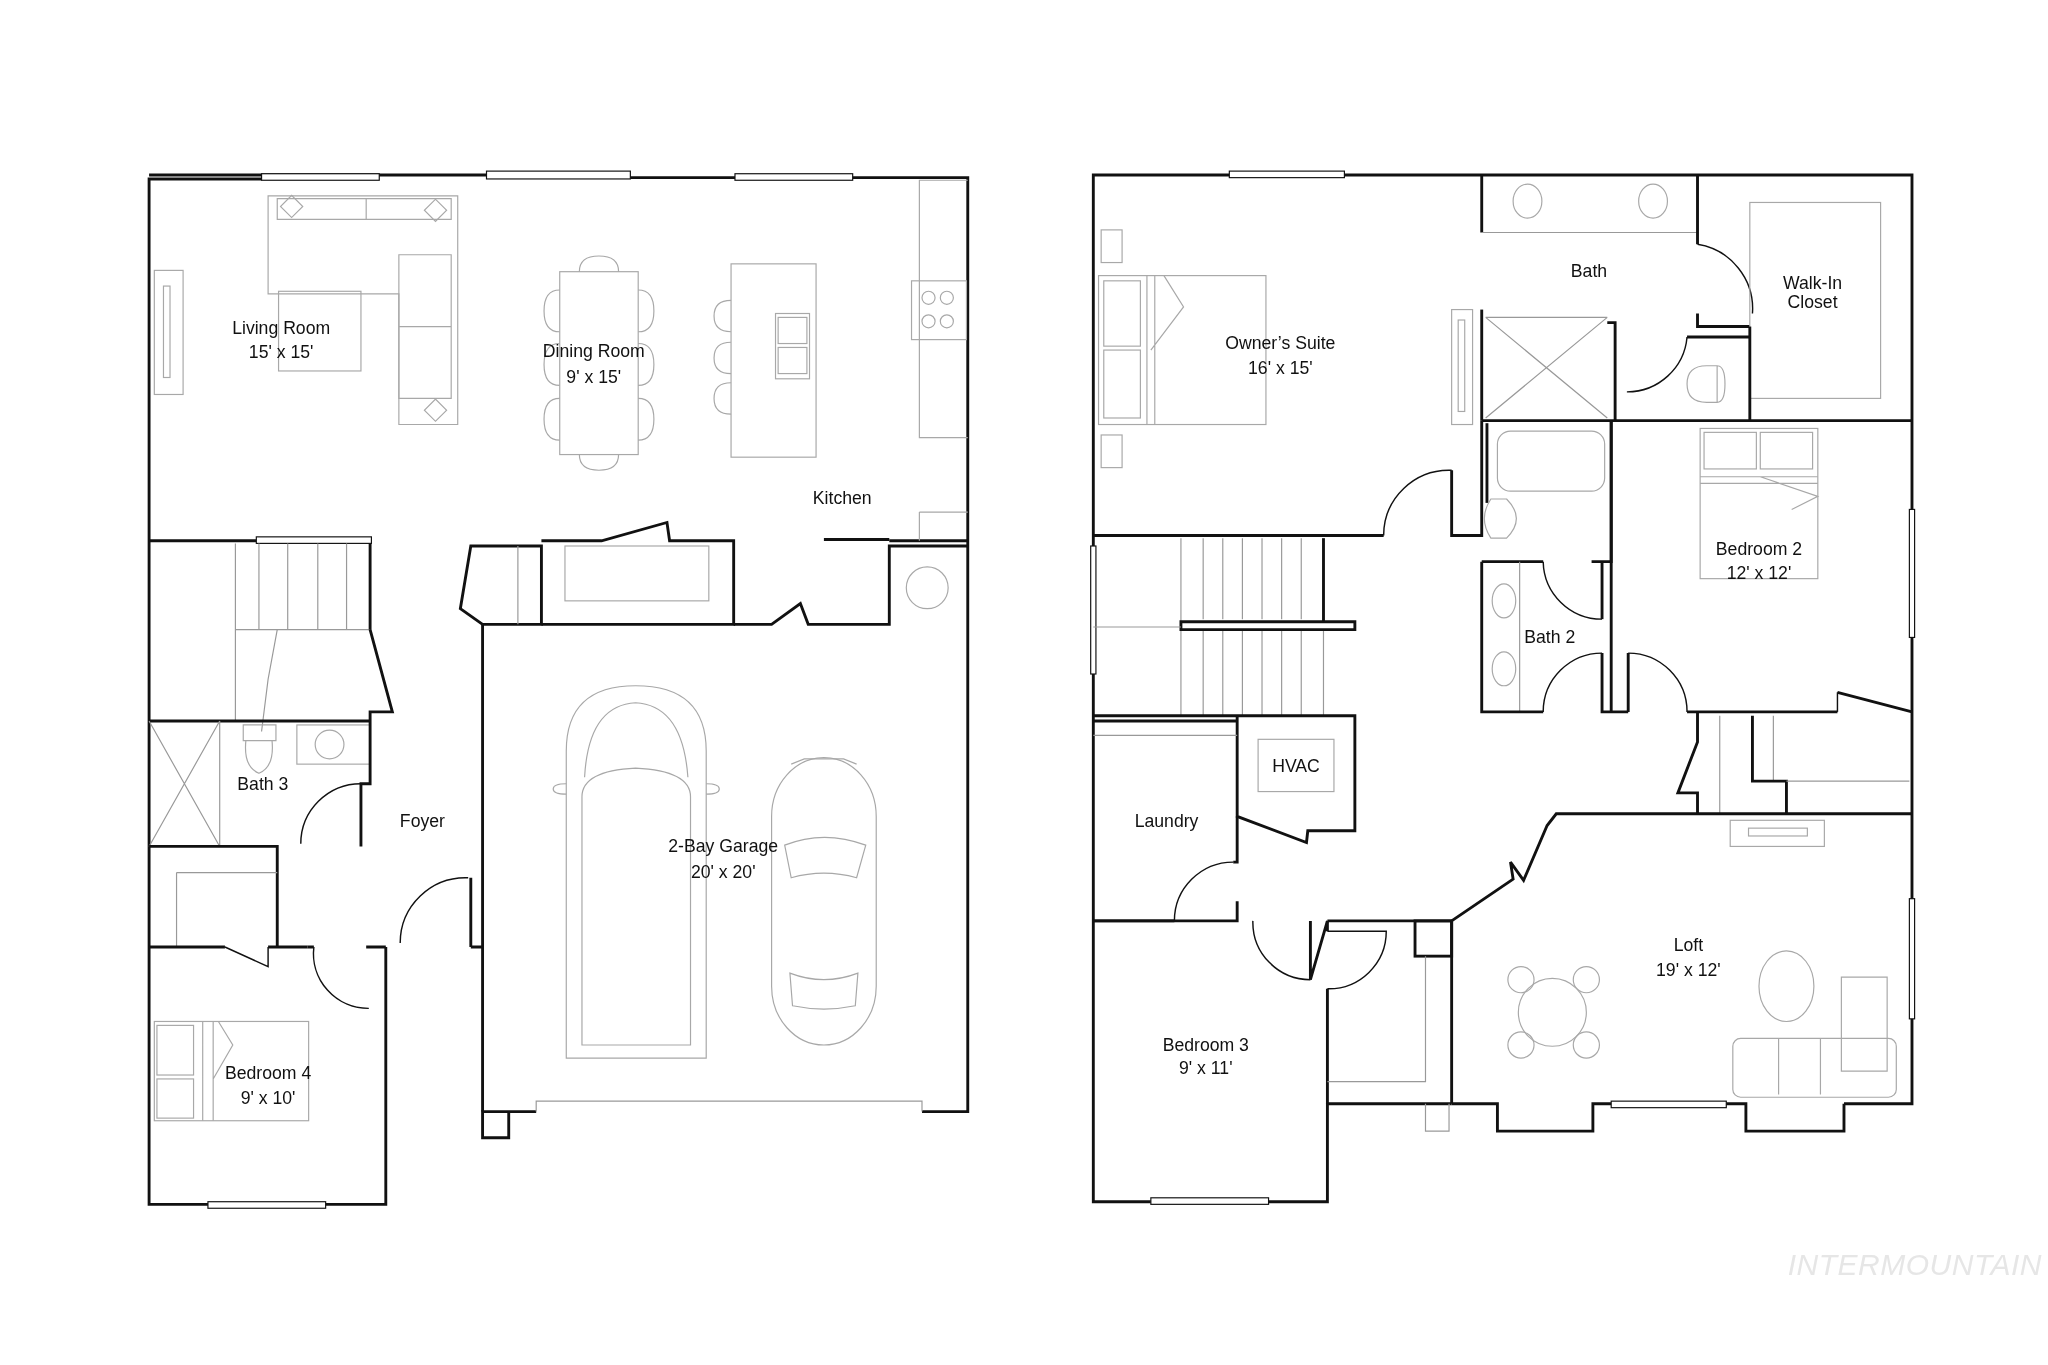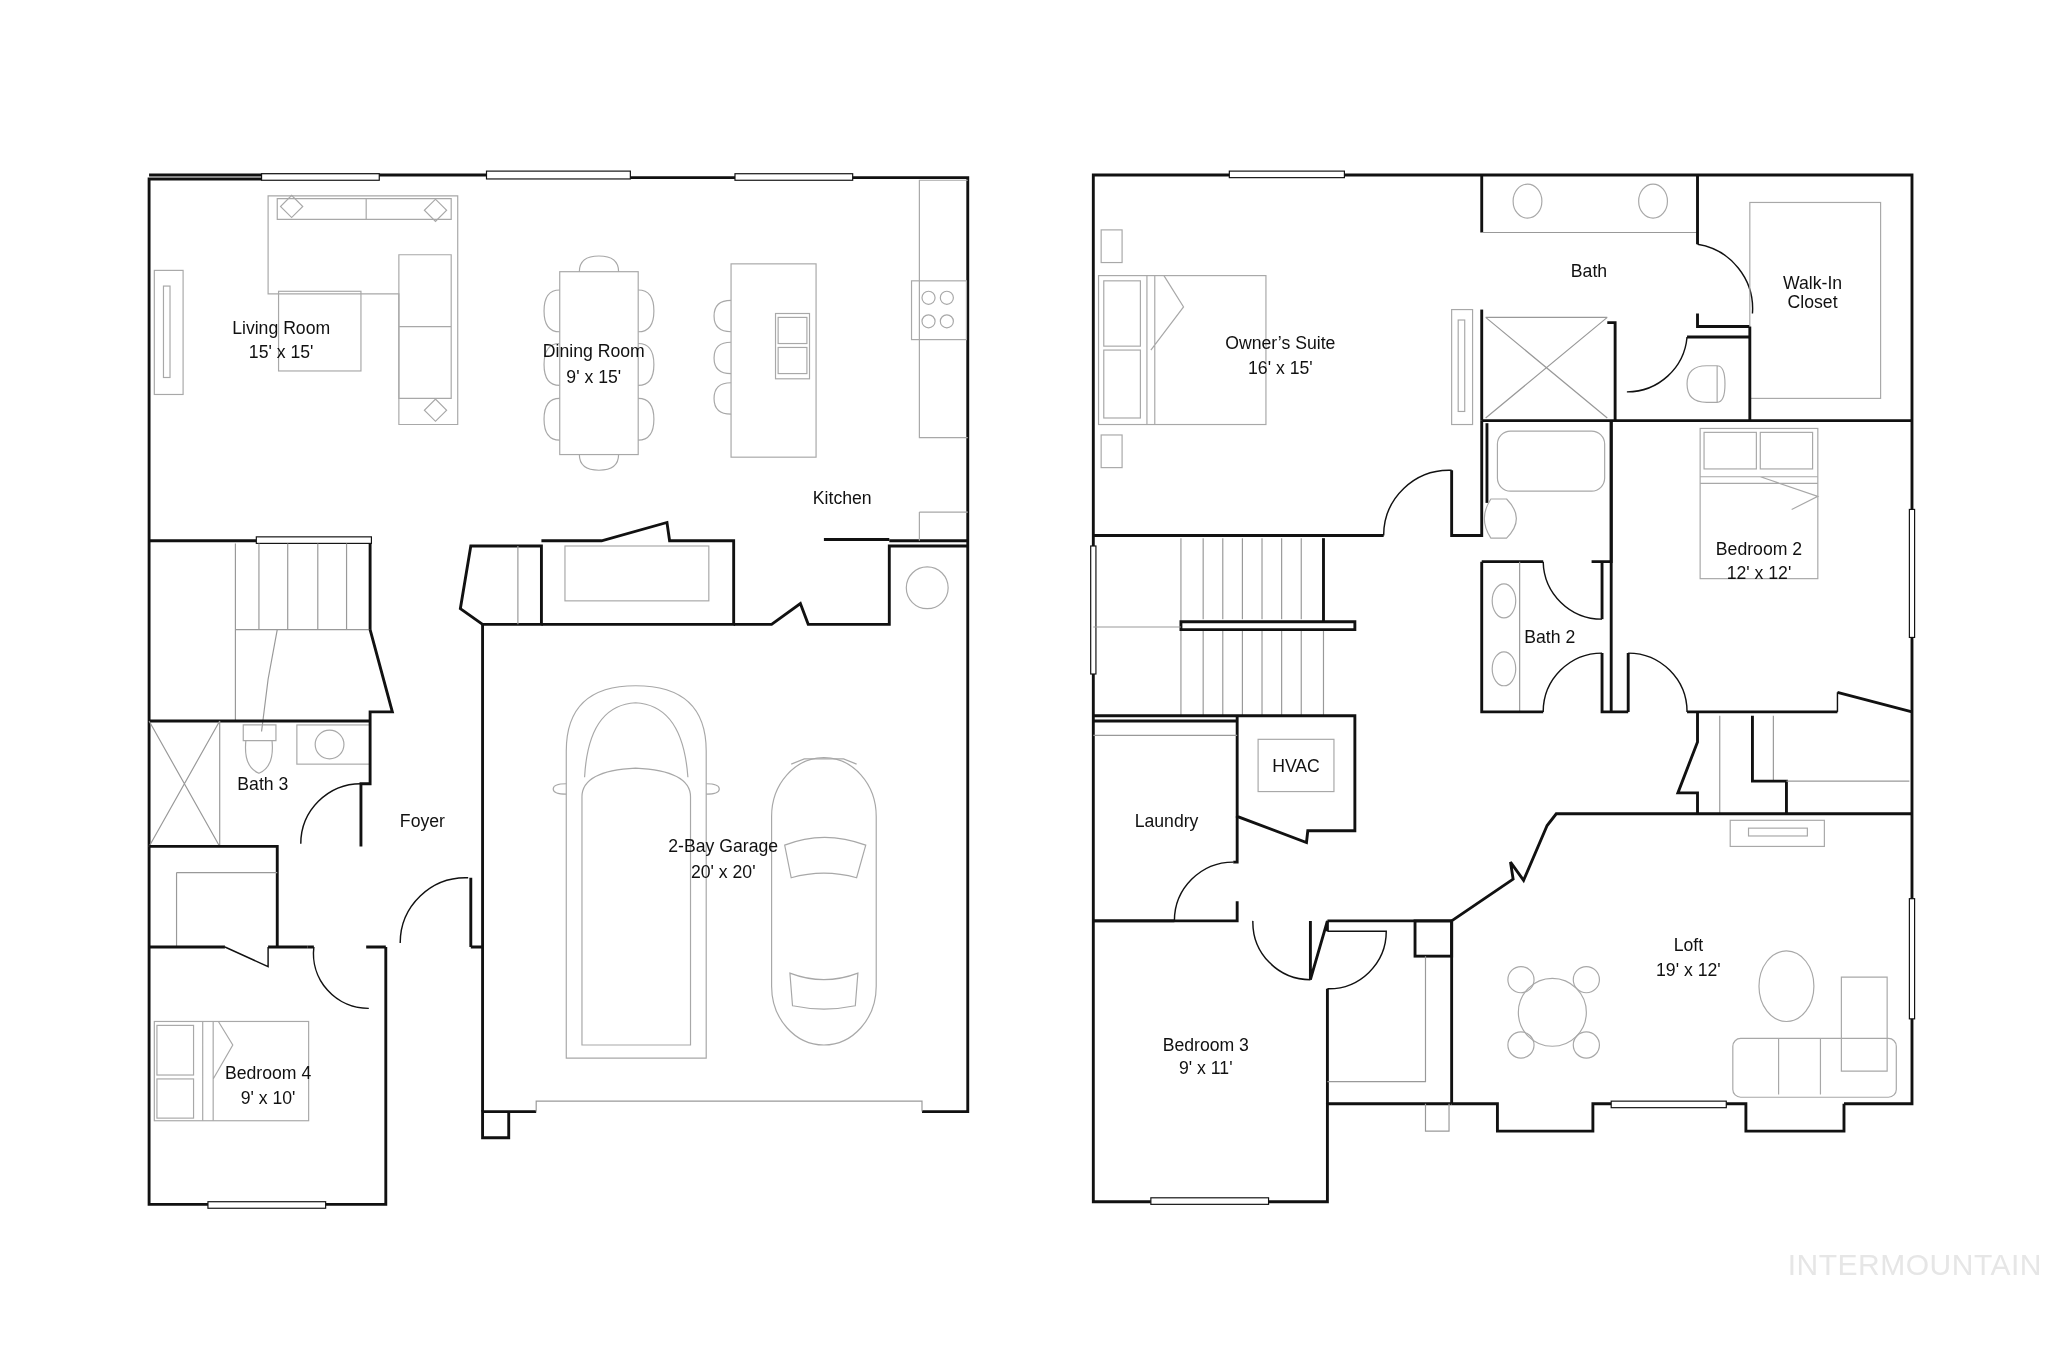--- a/index.html
+++ b/index.html
@@ -4,21 +4,21 @@
 <style>
   html, body { margin:0; padding:0; background:#ffffff; }
   body { width:2048px; height:1365px; position:relative; overflow:hidden; font-family:"Liberation Sans", sans-serif; }
   #plan { position:absolute; left:0; top:0; width:2048px; height:1365px; }
   .wall { stroke:#111; stroke-width:2.2; fill:none; }
   .thin { stroke:#999; stroke-width:0.9; fill:none; }
   .furn { stroke:#a8a8a8; stroke-width:0.9; fill:none; }
   .door { stroke:#111; stroke-width:1.1; fill:none; }
   .win { stroke:#111; stroke-width:0.9; fill:#fff; }
   .lbl { font-family:"Liberation Sans", sans-serif; font-size:13.5px; fill:#111; text-anchor:middle; }
-  .wm { position:absolute; right:6px; top:1248px; font-family:"Liberation Sans", sans-serif; font-size:30px; color:#e6e6e6; letter-spacing:0.5px; }
+  .wm { position:absolute; right:6px; top:1248px; font-family:"Liberation Sans", sans-serif; font-size:30px; color:#e6e6e6; letter-spacing:0.5px;font-style:italic; }
 </style>
 </head>
 <body>
 
 <svg id="plan" viewBox="0 0 1566 1045" preserveAspectRatio="none" xmlns="http://www.w3.org/2000/svg">
 
   <g>
 
     <path class="wall" d="M200,137 L114,137 L114,922 L295,922 L295,725"></path>
     <path class="wall" d="M372,134 L114,134"></path>

